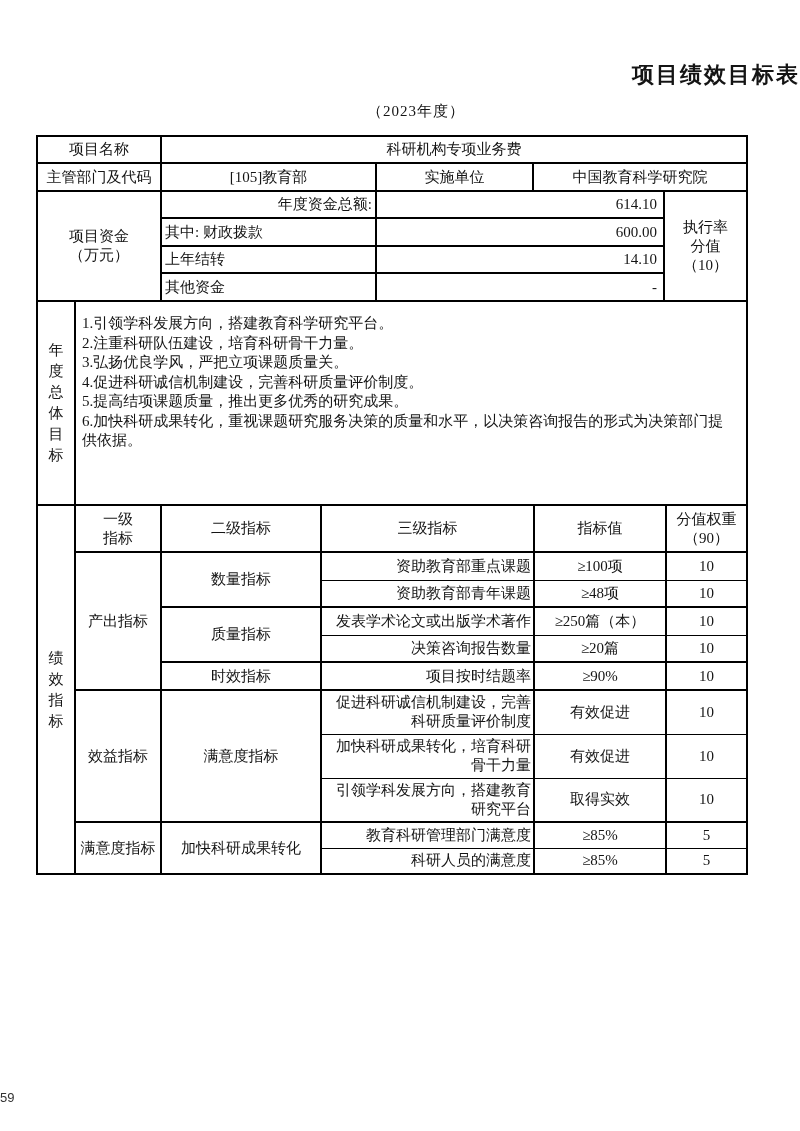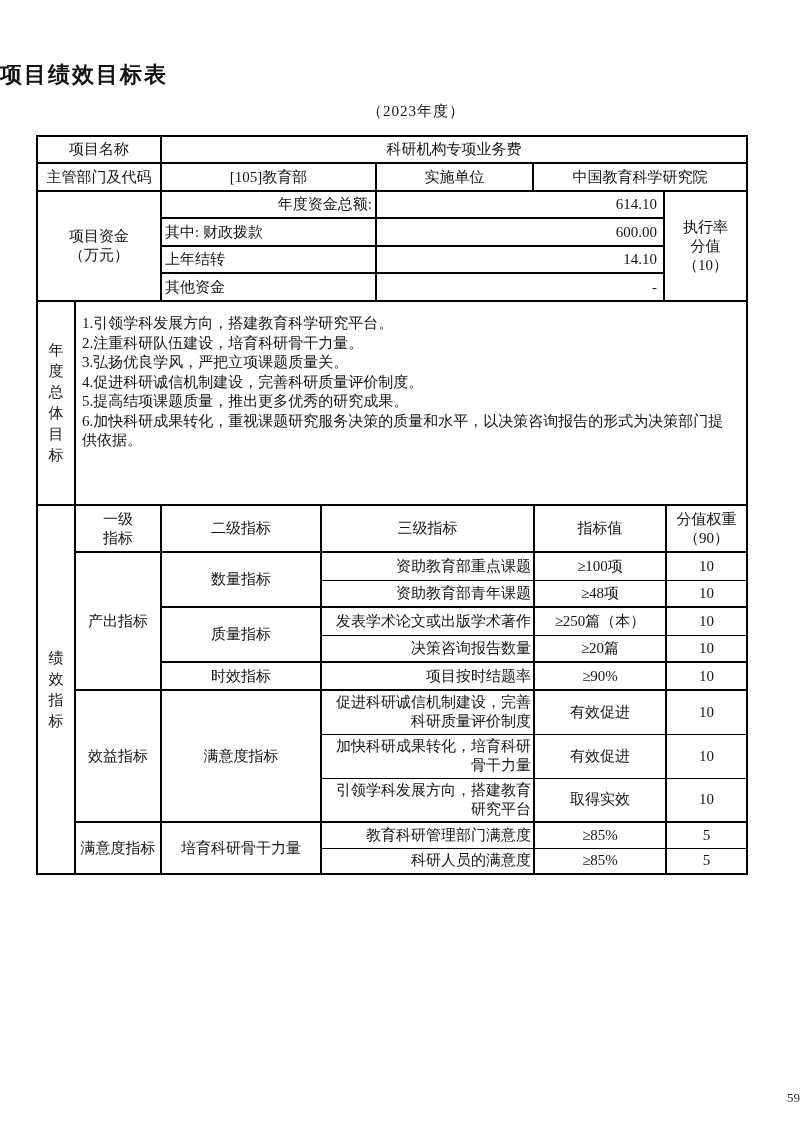--- a/index.html
+++ b/index.html
@@ -2,21 +2,21 @@
 <html><head>
 <meta charset="utf-8">
 <style>
   html,body{margin:0;padding:0;}
   body{
     width:800px;height:1131px;background:#ffffff;position:relative;
     font-family:"Liberation Serif","DejaVu Serif",serif;color:#141414;
     overflow:hidden;
   }
   .title{
-    position:absolute;top:60px;left:0;width:100%;text-align:left;
+    position:absolute;top:60px;left:0;width:100%;text-align:right;
     font-family:"Liberation Sans","DejaVu Sans",sans-serif;
     font-size:22px;font-weight:700;letter-spacing:2px;margin:0;
   }
   .subtitle{
     position:absolute;top:102px;left:16px;width:100%;text-align:center;
     font-size:15px;letter-spacing:1px;
   }
   .twrap{position:absolute;top:135px;left:36px;width:710px;}
   table{border-collapse:collapse;table-layout:fixed;width:710px;}
   .t2,.t3{margin-top:-2px;}
@@ -36,23 +36,23 @@
   .vtext{
     width:16px;margin:0 auto;word-break:break-all;text-align:center;
     line-height:21px;
   }
   .tt{border-top-width:1px;}
   .tb{border-bottom-width:1px;}
   tr.h27{height:27px;} tr.h28{height:28px;}
   tr.hg{height:204px;} tr.hh{height:47px;}
   tr.h44{height:44px;} tr.h26{height:26px;}
   .pagenum{
-    position:absolute;top:1090px;left:0;width:100%;text-align:right;
+    position:absolute;top:1090px;left:0;width:100%;text-align:left;
     font-size:13px;color:#333;
-    font-family:Liberation Serif, serif;
+    font-family:Liberation Sans, sans-serif;
   }
 </style>
 </head>
 <body>
 
 <h1 class="title">项目绩效目标表</h1>
 <div class="subtitle">（2023年度）</div>
 
 <div class="twrap">
 
@@ -192,21 +192,21 @@
       <td class="c tt tb">有效促进</td>
       <td class="c tt tb">10</td>
     </tr>
     <tr class="h44">
       <td class="l3 tt">引领学科发展方向，搭建教育研究平台</td>
       <td class="c tt">取得实效</td>
       <td class="c tt">10</td>
     </tr>
     <tr class="h26">
       <td class="c" rowspan="2">满意度指标</td>
-      <td class="c" rowspan="2">培育科研骨干力量</td>
+      <td class="c" rowspan="2">加快科研成果转化</td>
       <td class="l3 tb">教育科研管理部门满意度</td>
       <td class="c tb">≥85%</td>
       <td class="c tb">5</td>
     </tr>
     <tr class="h26">
       <td class="l3 tt">科研人员的满意度</td>
       <td class="c tt">≥85%</td>
       <td class="c tt">5</td>
     </tr>
   </tbody>

